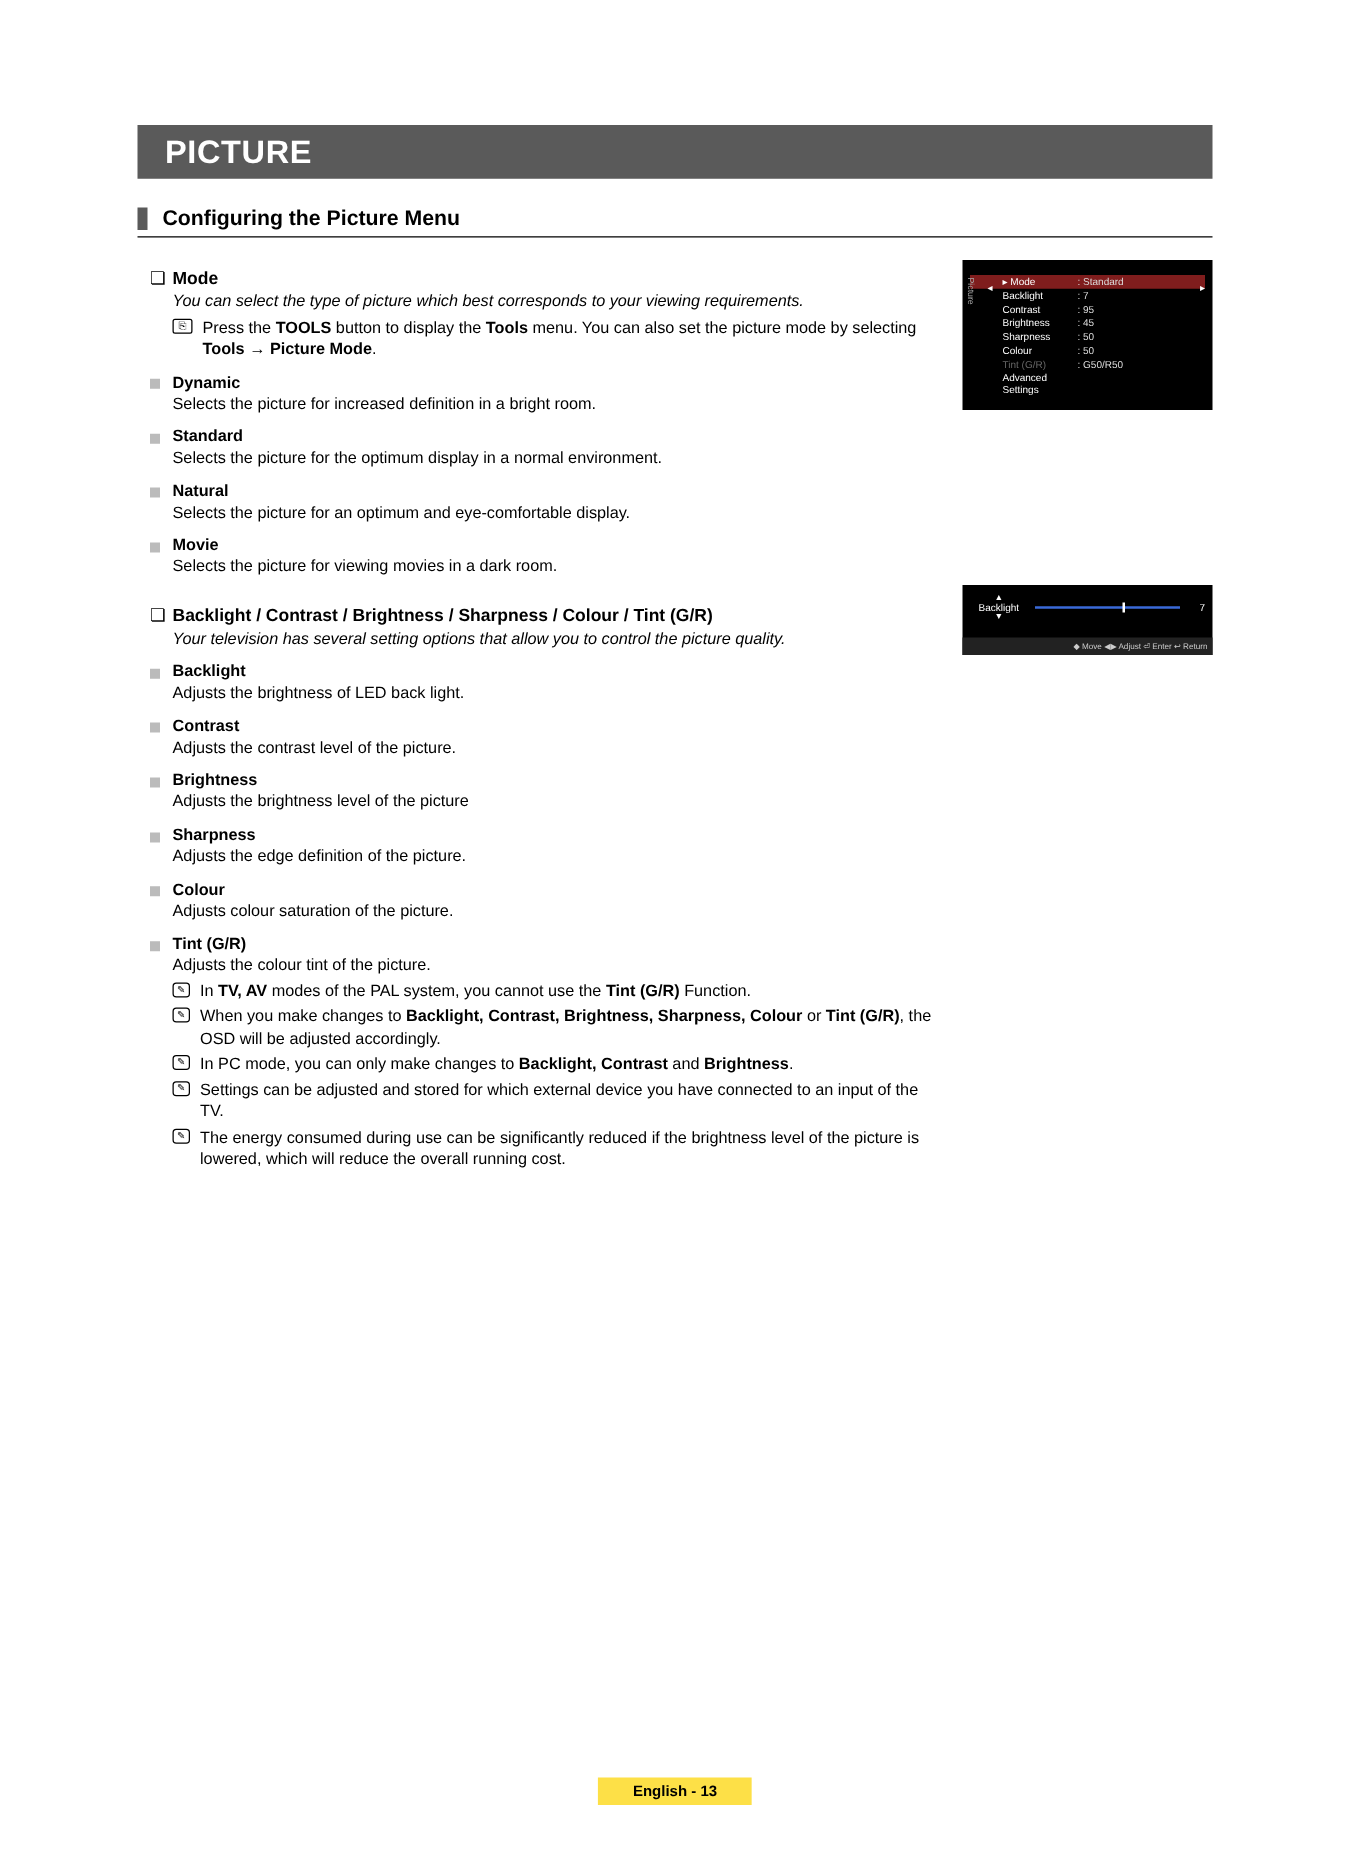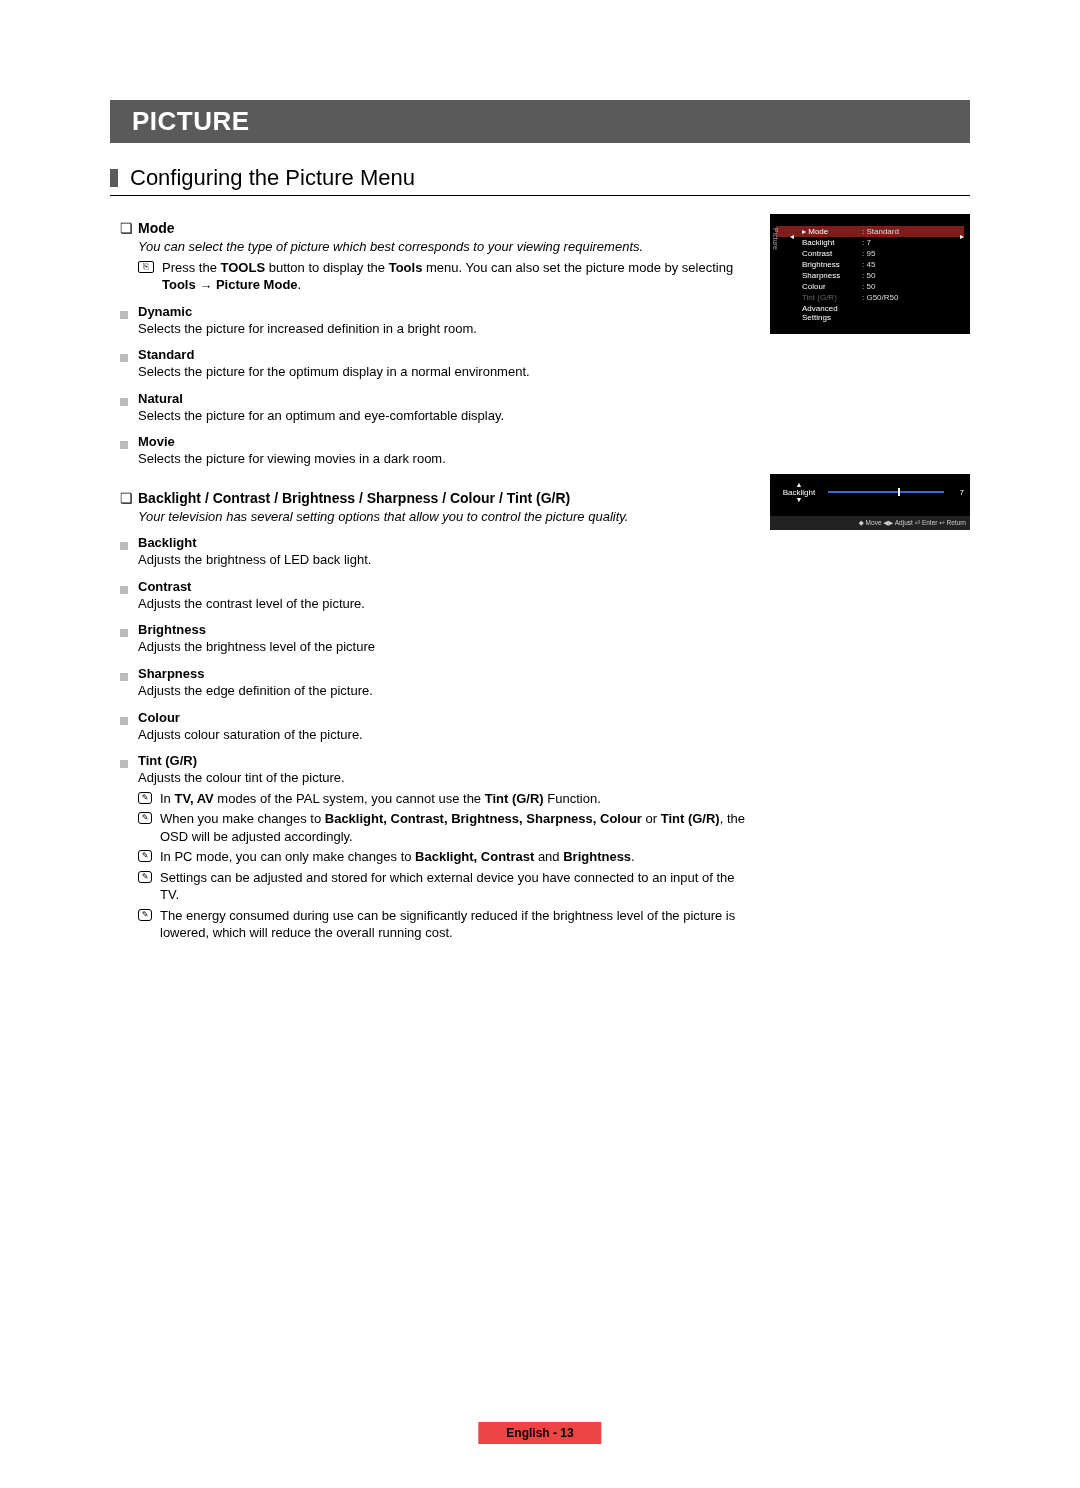--- a/index.html
+++ b/index.html
@@ -28,22 +28,22 @@
     border-bottom: 1px solid #000;
     padding-bottom: 4px;
     margin-bottom: 18px;
   }
   .section-marker {
     width: 8px; height: 18px;
     background: #5a5a5a;
     margin-right: 12px;
   }
   .section-title {
-    font-size: 22px;
-    font-weight: normal;
+    font-size: 17px;
+    font-weight: bold;
   }
   .content {
     display: flex;
     gap: 20px;
   }
   .left {
     flex: 1;
     padding-left: 10px;
   }
   .right {
@@ -84,21 +84,21 @@
     margin-right: 8px;
     margin-top: 2px;
     flex-shrink: 0;
     position: relative;
     font-size: 8px;
     text-align: center;
     line-height: 10px;
   }
   .sub-item {
     display: flex;
-    align-items: flex-end;
+    align-items: center;
     margin-left: 0;
     margin-top: 10px;
   }
   .bullet-sq {
     width: 8px; height: 8px;
     background: #bbb;
     margin-right: 10px;
     margin-top: 4px;
     flex-shrink: 0;
   }
@@ -212,21 +212,21 @@
     padding: 3px 4px;
     position: absolute;
     bottom: 0; left: 0; right: 0;
   }
 
   .footer {
     position: absolute;
     bottom: 44px;
     left: 50%;
     transform: translateX(-50%);
-    background: #ef4444;
+    background: #fde047;
     padding: 4px 28px;
     font-size: 12px;
     font-weight: bold;
   }
   .spacer { height: 16px; }
 </style>
 </head>
 <body>
 
 <div class="banner">PICTURE</div>

